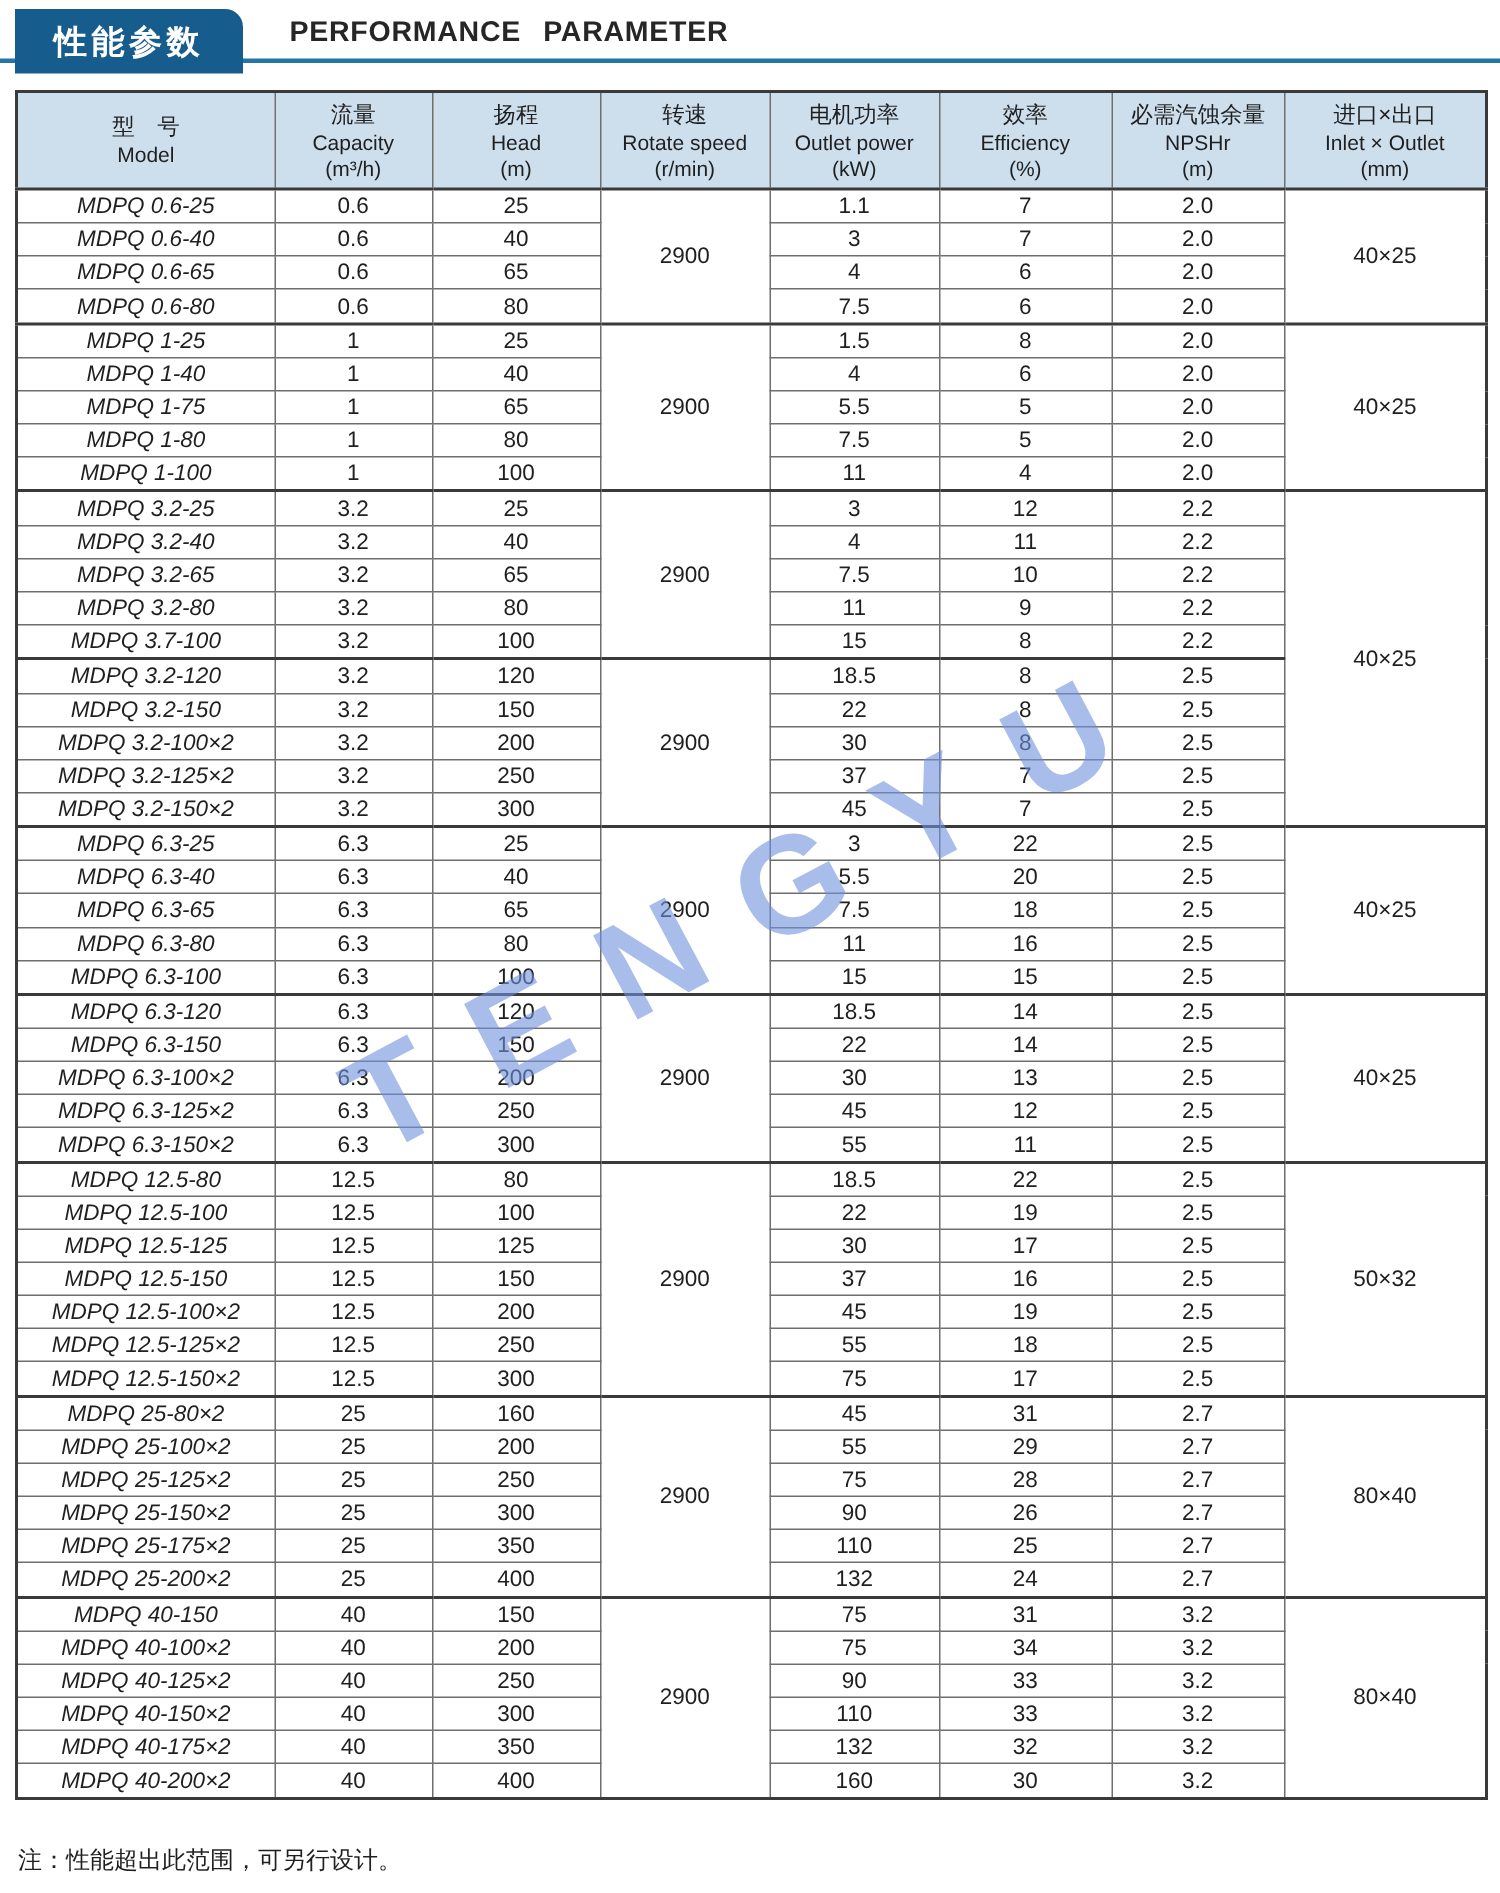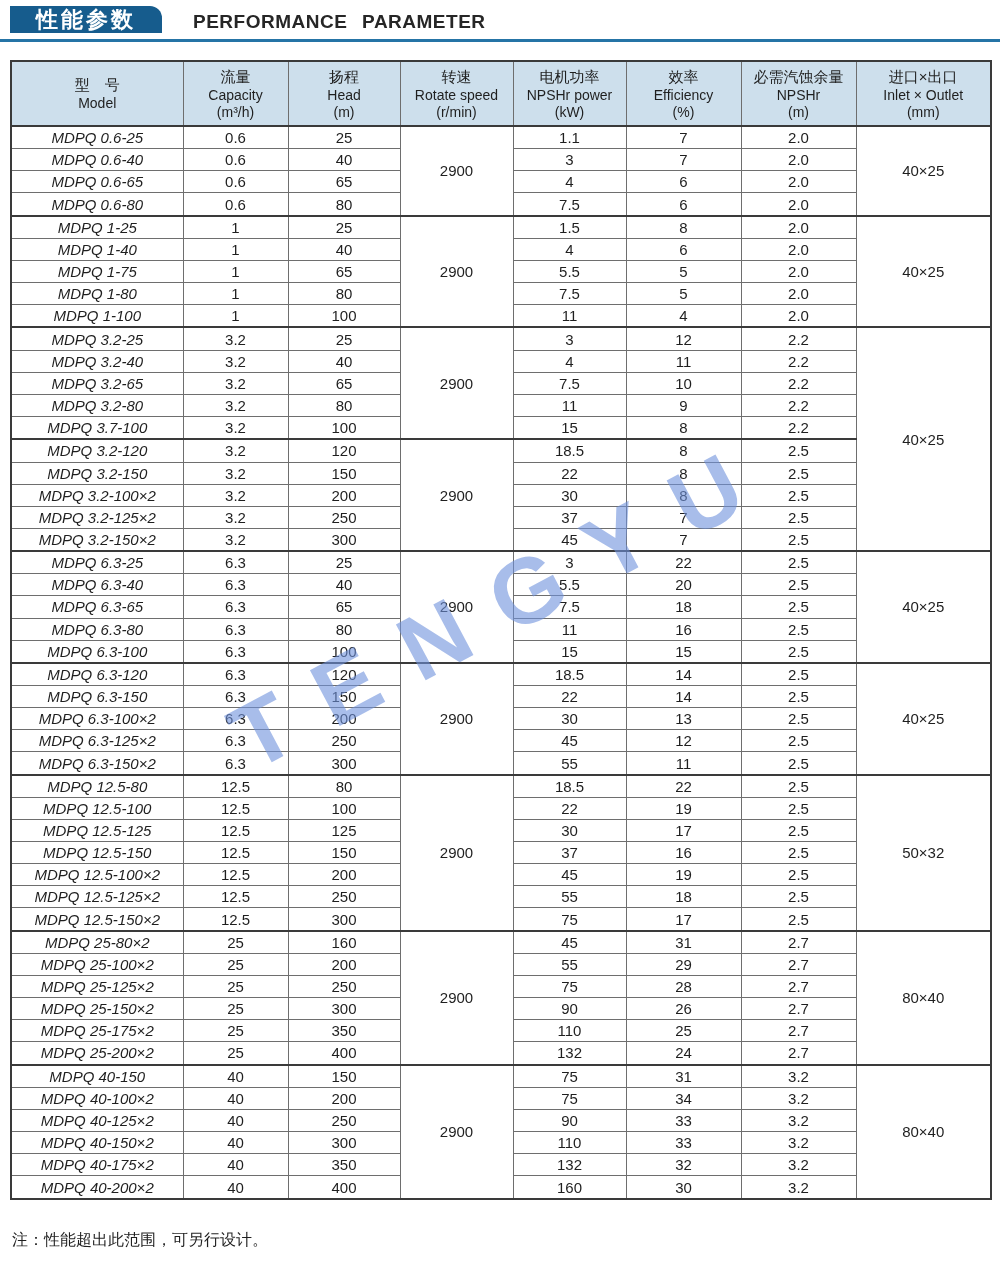--- a/index.html
+++ b/index.html
@@ -11,21 +11,21 @@
     position: relative;
     width: 1000px;
     height: 1262px;
     background: #ffffff;
     overflow: hidden;
   }
   
   .title-box {
     position: absolute;
     left: 10px; top: 6px;
-    height: 27px;
+    height: 43px;
     padding: 0 26px;
     background: var(--title-bg, #165c8d);
     border-radius: 0 12px 0 0;
     display: flex; align-items: center;
     color: #ffffff;
     font-size: 22px;
     font-weight: bold;
     letter-spacing: 3px;
     z-index: 2;
   }
@@ -144,21 +144,21 @@
             <div class="h-en">Head</div>
             <div class="h-unit">(m)</div>
           </th>
           <th>
             <div class="h-cn">转速</div>
             <div class="h-en">Rotate speed</div>
             <div class="h-unit">(r/min)</div>
           </th>
           <th>
             <div class="h-cn">电机功率</div>
-            <div class="h-en">NPSHr power</div>
+            <div class="h-en">Outlet power</div>
             <div class="h-unit">(kW)</div>
           </th>
           <th>
             <div class="h-cn">效率</div>
             <div class="h-en">Efficiency</div>
             <div class="h-unit">(%)</div>
           </th>
           <th>
             <div class="h-cn">必需汽蚀余量</div>
             <div class="h-en">NPSHr</div>

